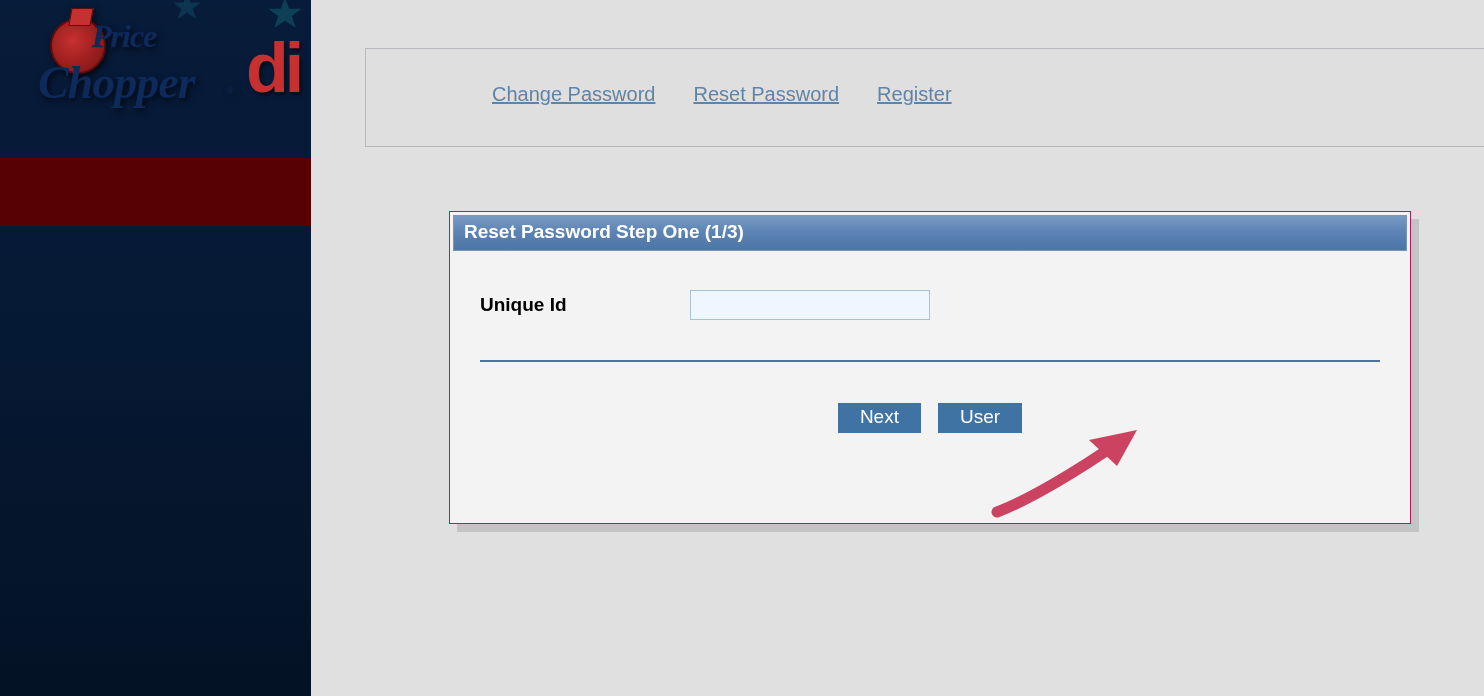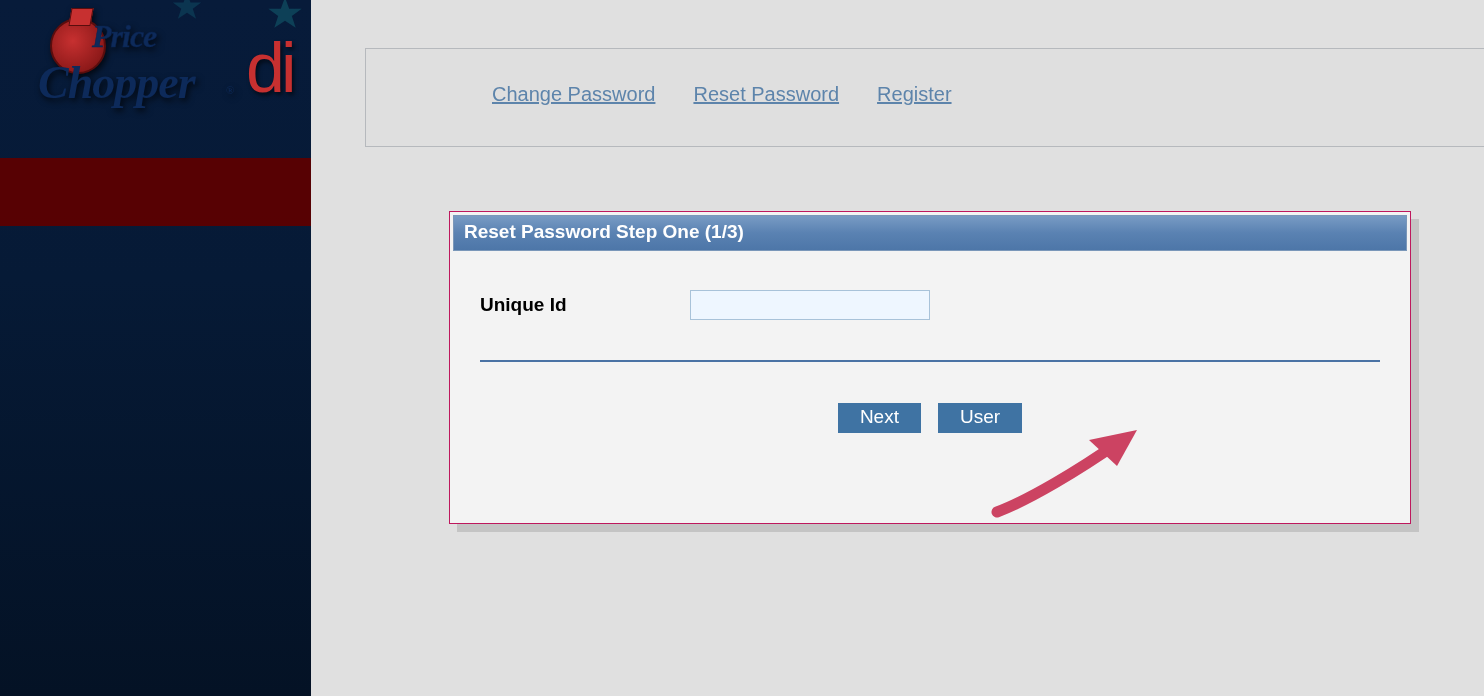--- a/index.html
+++ b/index.html
@@ -72,21 +72,21 @@
     width: 20px; height: 16px;
     background: #c73030;
     transform: skewX(-10deg);
     border: 1px solid #5a0d0d;
   }
   .di-lettering {
     position: absolute;
     left: 246px; top: 28px;
     font-family: Arial, sans-serif;
     font-size: 70px;
-    font-weight: 400;
+    font-weight: 700;
     color: #c73030;
     letter-spacing: -4px;
     text-shadow: 2px 3px 4px rgba(0,0,0,0.6);
   }
   .star {
     position: absolute;
     width: 0; height: 0;
   }
   .star svg { display: block; }
   .star1 { left: 170px; top: -10px; }

